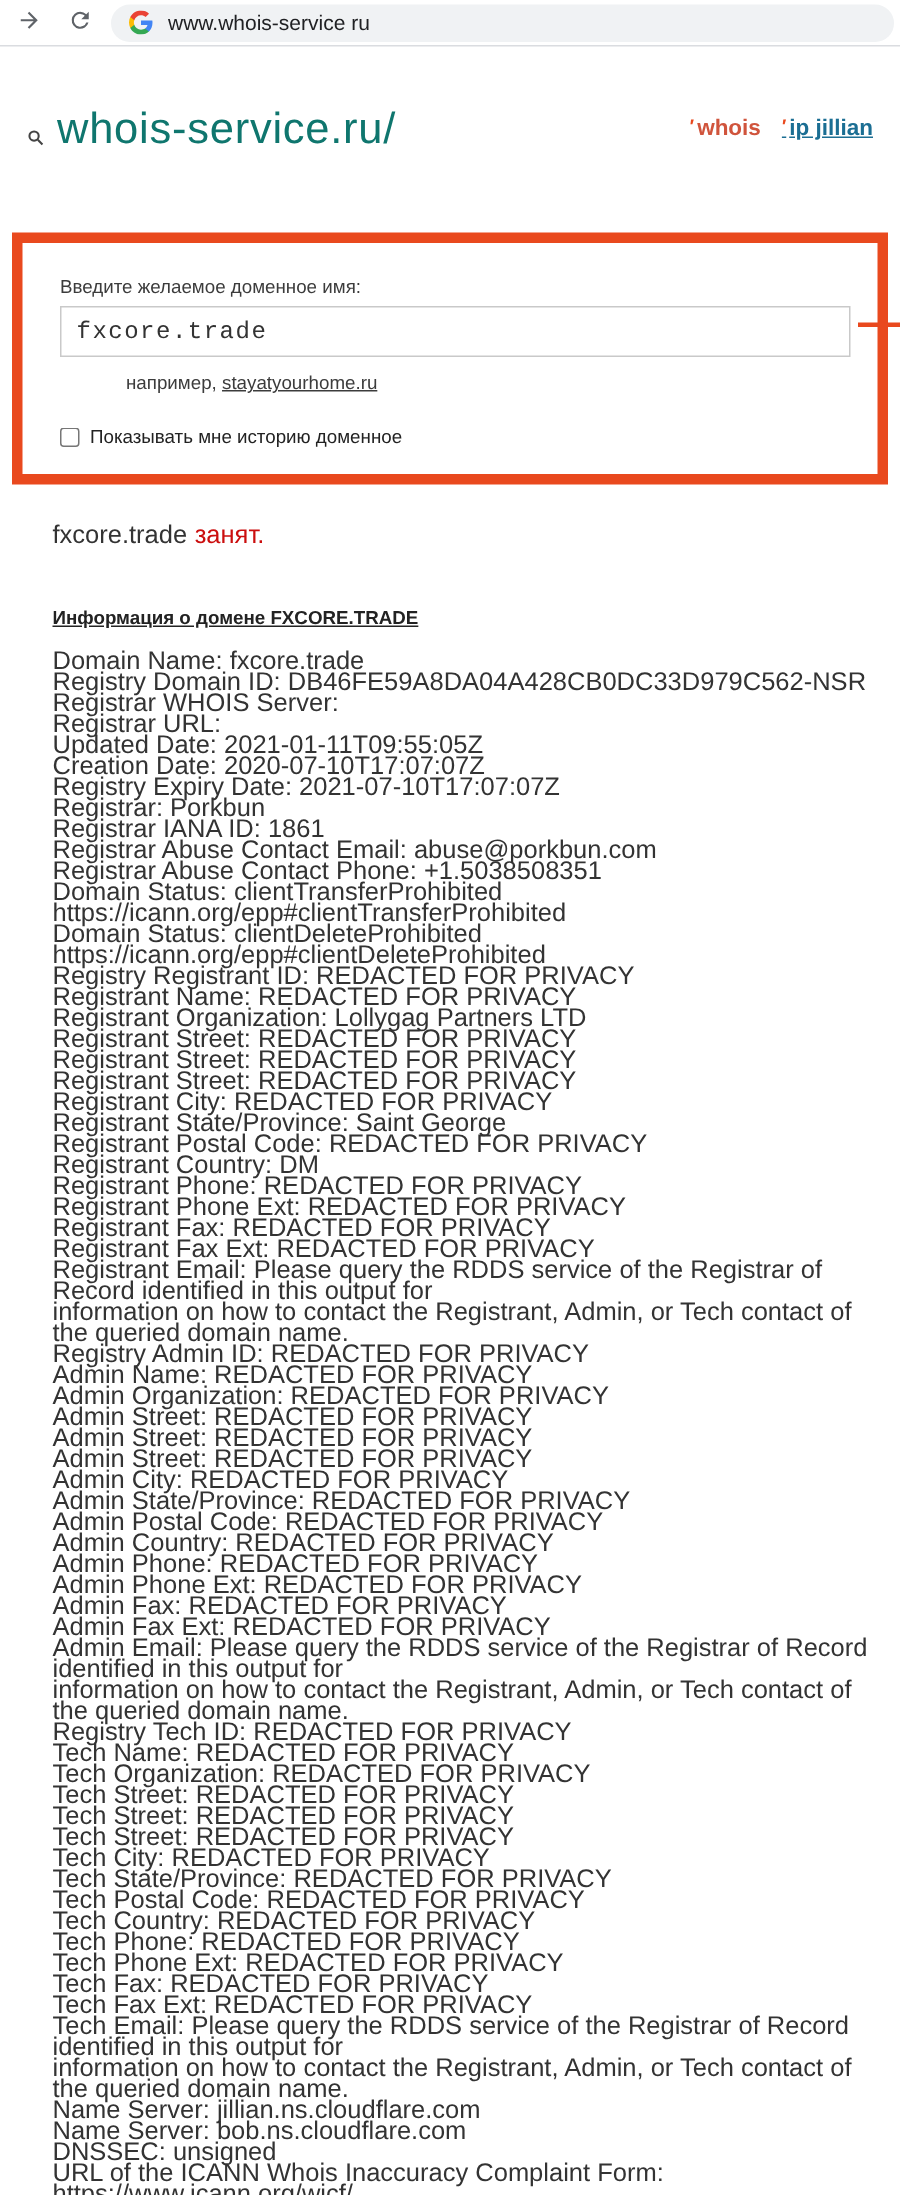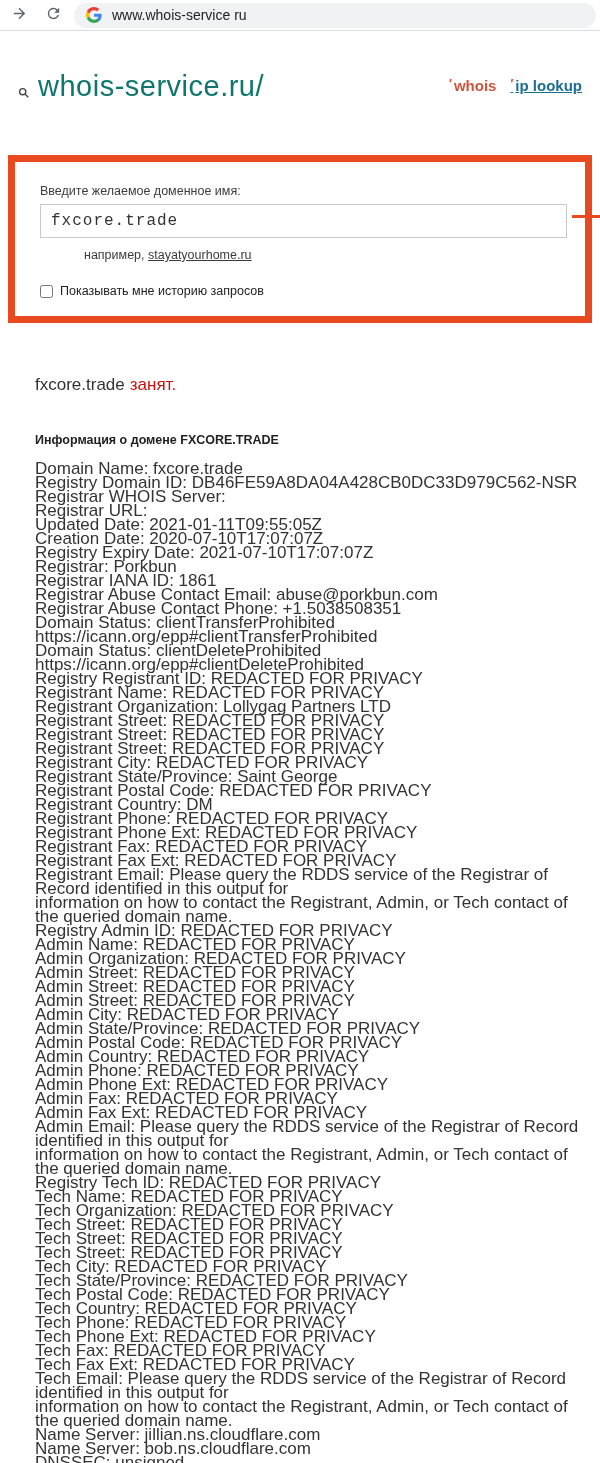--- a/index.html
+++ b/index.html
@@ -64,25 +64,25 @@
   .form-hint { font-size: 12.5px; color: #3c3c3c; margin-top: 10px; margin-left: 44px; }
   .form-hint a { color: #3c3c3c; text-decoration: underline; }
   .checkbox-row { margin-top: 22px; display: flex; align-items: center; font-size: 12.5px; color: #222; }
   .checkbox-row input { width: 13px; height: 13px; margin-right: 7px; }
   .input-dash {
     position: absolute; right: -8px; top: 60px;
     width: 28px; height: 3px; background: #e9491e;
   }
 
   
-  .result-line { margin: 52px 0 0 35px; font-size: 17px; }
+  .result-line { margin: 24px 0 0 35px; font-size: 17px; }
   .result-domain { color: #333; }
   .result-status { color: #cb0e0e; margin-left: 5px; }
 
-  .info-heading { margin: 38px 0 0 35px; font-size: 12.5px; font-weight: bold; color: #222; }
+  .info-heading { margin: 38px 0 0 35px; font-size: 12.5px; font-weight: bold; color: #222; text-decoration: underline; }
 
   
   .whois-output {
     margin: 15px 16px 20px 35px;
     font-size: 17px; line-height: 14px; color: #333;
     white-space: pre-wrap; word-wrap: break-word;
   }
 </style>
 </head>
 <body>
@@ -120,32 +120,32 @@
   <div class="site-header">
     <span class="search-glyph">
       <svg viewBox="0 0 14 14" fill="none" stroke-width="1.6">
         <circle cx="5.5" cy="5.5" r="3.6"></circle>
         <line x1="8.4" y1="8.4" x2="12" y2="12"></line>
       </svg>
     </span>
     <h1 class="site-title">whois-service.ru/</h1>
     <div class="site-nav">
       <a class="nav-whois" href="#"><span class="tick">′</span><span>whois</span></a>
-      <a class="nav-iplookup" href="#"><span class="tick">′</span><span>ip lookup</span></a>
+      <a class="nav-iplookup" href="#"><span class="tick">′</span><span>ip jillian</span></a>
     </div>
   </div>
 
   <div class="form-wrap">
     <div class="form-box">
       <div class="form-label">Введите желаемое доменное имя:</div>
       <input class="domain-input" type="text" value="fxcore.trade" style="">
       <div class="form-hint"><span>например, </span><a href="#">stayatyourhome.ru</a></div>
       <label class="checkbox-row">
         <input type="checkbox" style="">
-        <span>Показывать мне историю запросов</span>
+        <span>Показывать мне историю доменное</span>
       </label>
     </div>
     <div class="input-dash"></div>
   </div>
 
   <div class="result-line">
     <span class="result-domain">fxcore.trade</span><span class="result-status">занят.</span>
   </div>
 
   <div class="info-heading">Информация о домене FXCORE.TRADE</div>

